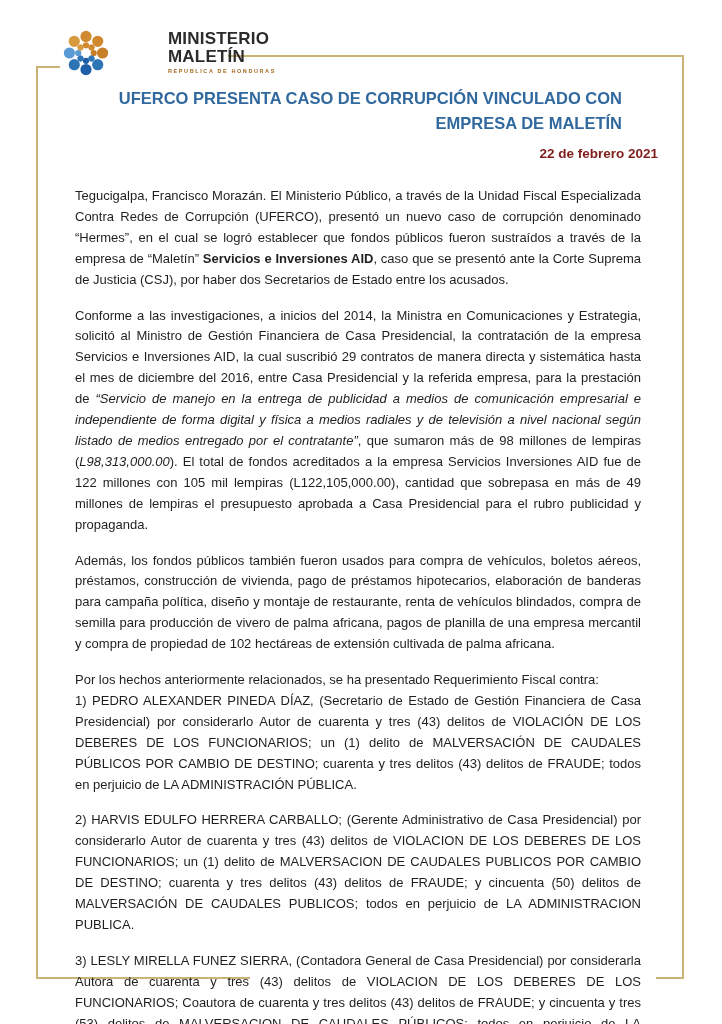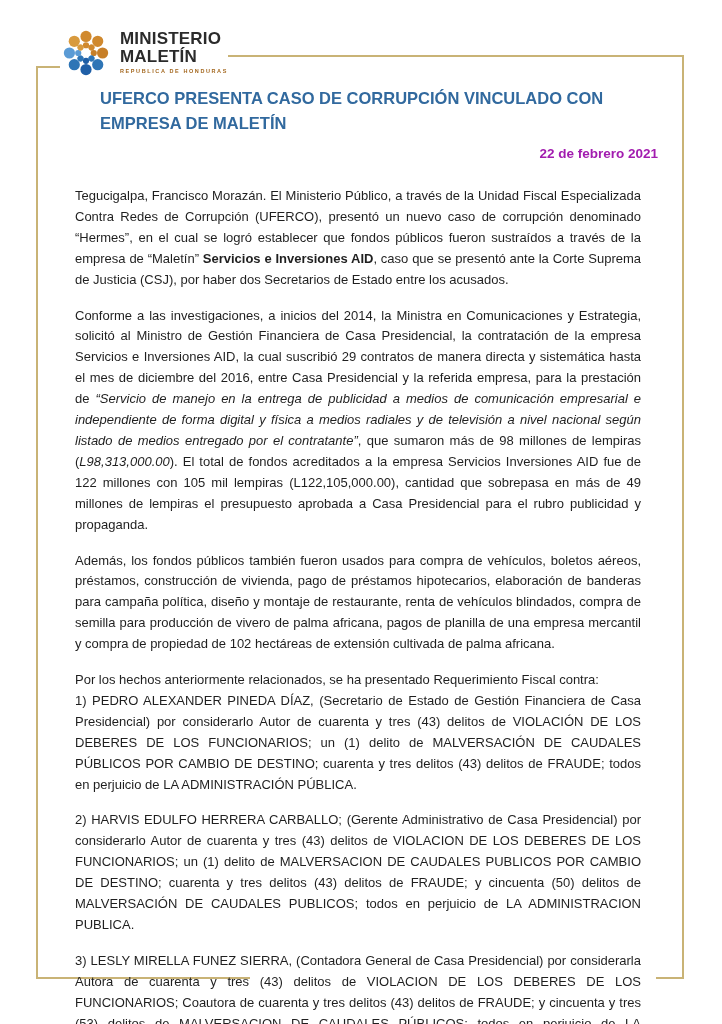--- a/index.html
+++ b/index.html
@@ -15,21 +15,21 @@
   
   .gold { position: absolute; background: #c9b376; }
   #frame-left-v       { left: 36px;  top: 66px;  width: 2px;   height: 913px; }
   #frame-topleft-dash { left: 36px;  top: 66px;  width: 24px;  height: 2px; }
   #frame-topright-h   { left: 228px; top: 55px;  width: 456px; height: 2px; }
   #frame-right-v      { left: 682px; top: 55px;  width: 2px;   height: 924px; }
   #frame-bottom-h     { left: 36px;  top: 977px; width: 214px; height: 2px; }
   #frame-botright-dash{ left: 656px; top: 977px; width: 28px;  height: 2px; }
 
   
-  .logo { position: absolute; left: 58px; top: 24px; display: flex; align-items: flex-start; }
+  .logo { position: absolute; left: 58px; top: 24px; display: flex; align-items: flex-start; gap: 48px; }
   .logo svg { width: 56px; height: 58px; }
   .logo-text { margin-left: 6px; padding-top: 6px; }
   .logo-line {
     font-weight: bold;
     font-size: 17px;
     line-height: 18px;
     color: #2b2b2b;
     letter-spacing: 0.2px;
   }
   .logo-sub {
@@ -39,32 +39,32 @@
     letter-spacing: 1.6px;
     color: #a3671e;
   }
 
   
   .title {
     position: absolute;
     left: 100px; top: 86px;
     width: 522px;
     margin: 0;
-    text-align: left;
+    text-align: right;
     font-size: 16.5px;
     font-weight: bold;
     line-height: 25px;
     color: #31699e;
   }
   .date {
     position: absolute;
     right: 64px; top: 146px;
     font-size: 13.5px;
     font-weight: bold;
-    color: #a21caf;
+    color: #7f1d1d;
   }
 
   
   .body-text {
     position: absolute;
     left: 75px; top: 186px;
     width: 581px;
     font-size: 13px;
     line-height: 20.9px;
     text-align: justify;

